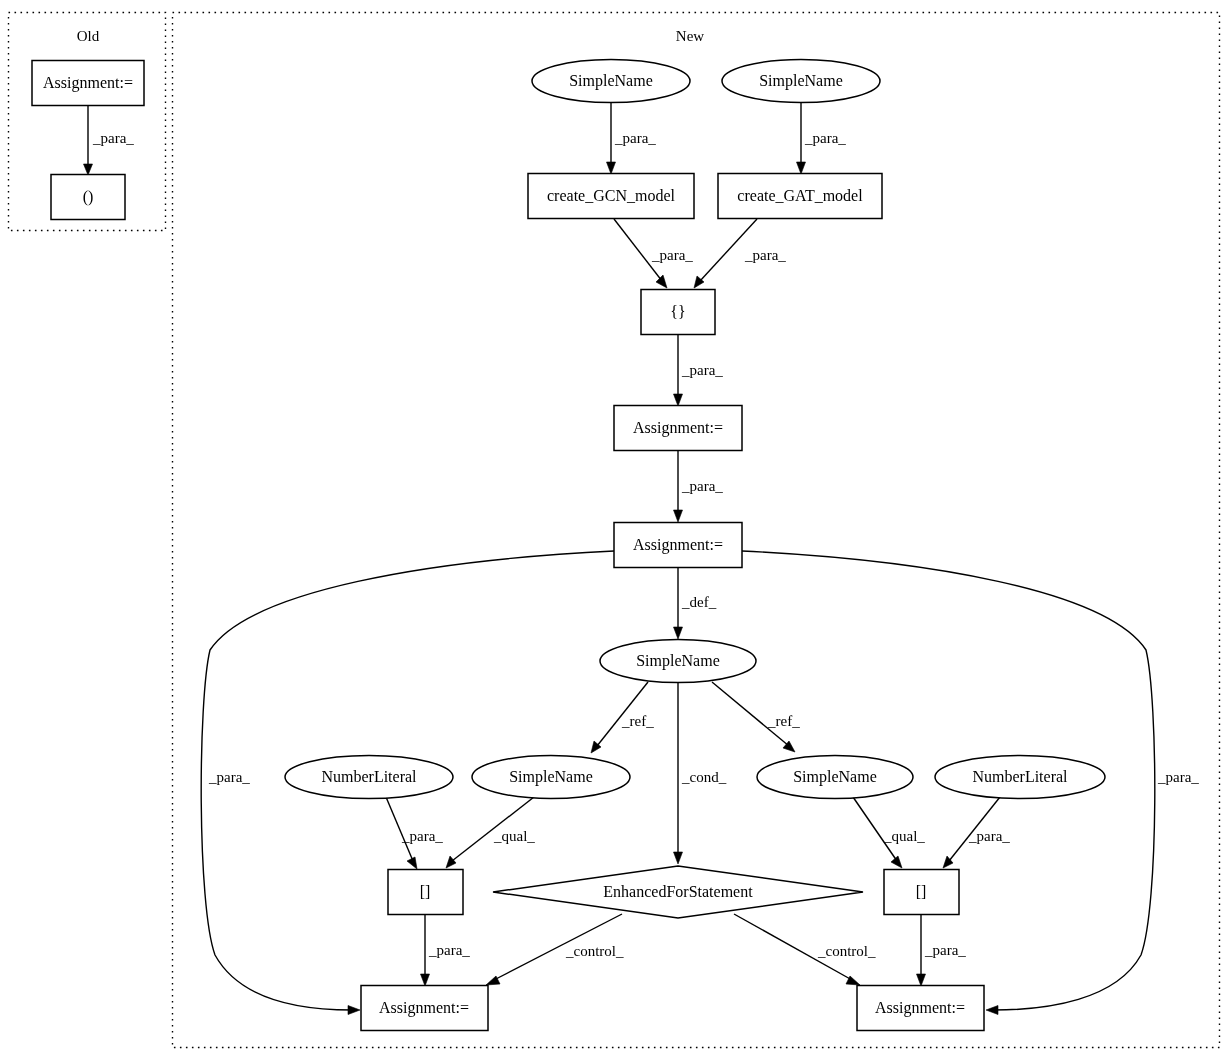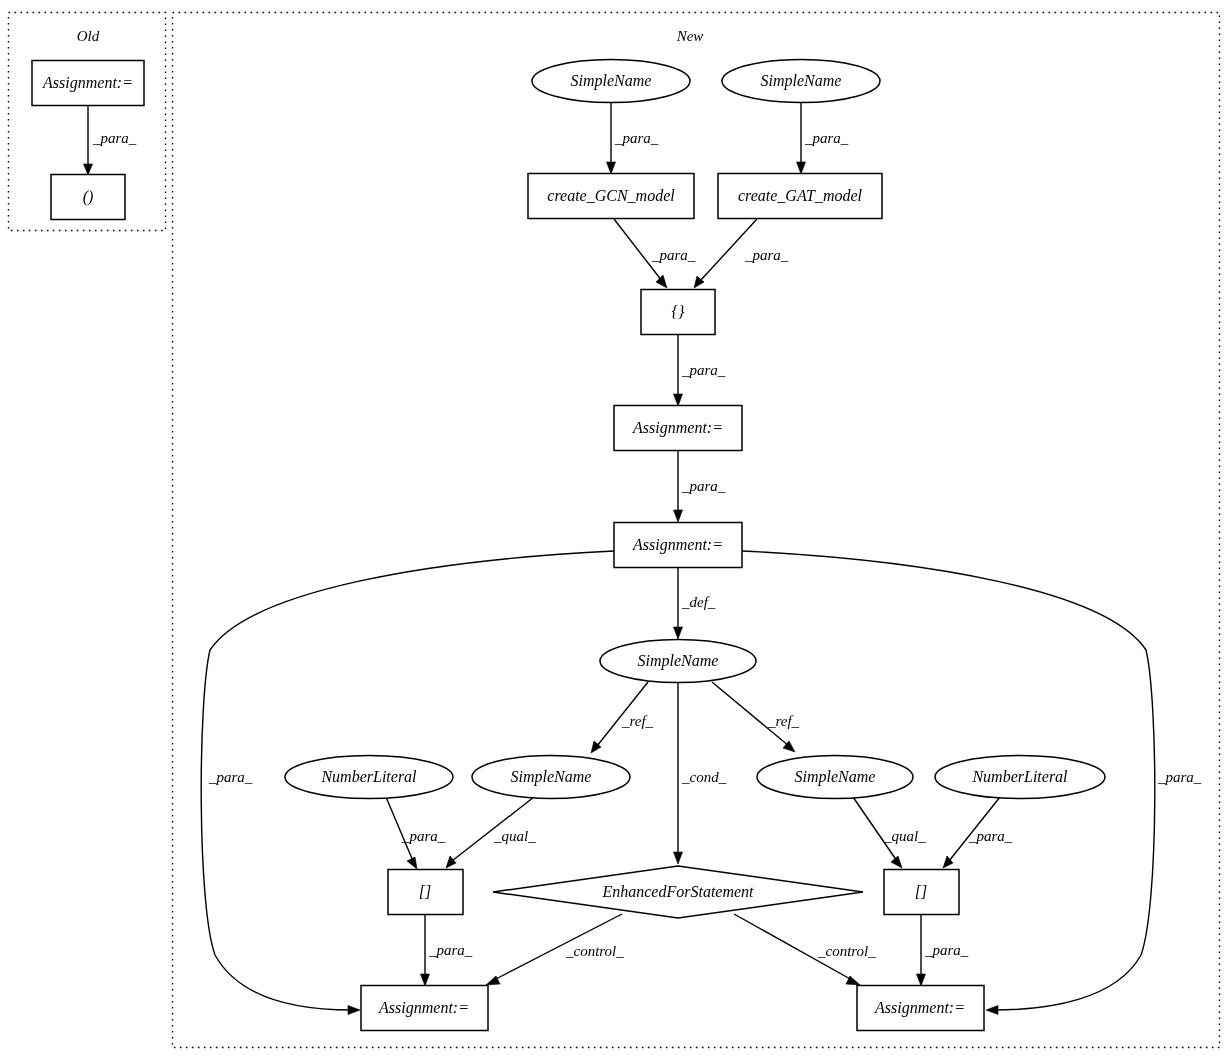--- a/index.html
+++ b/index.html
@@ -9,21 +9,20 @@
   }
   body {
     font-family: "Liberation Serif", "DejaVu Serif", serif;
   }
   #graph-root {
     position: relative;
     width: 1229px;
     height: 1060px;
     background: #ffffff;
     overflow: hidden;
-    font-style: italic;
   }
   svg#graph-svg {
     display: block;
     width: 1229px;
     height: 1060px;
   }
   .cluster-border {
     fill: none;
     stroke: #000000;
     stroke-width: 1.4;

